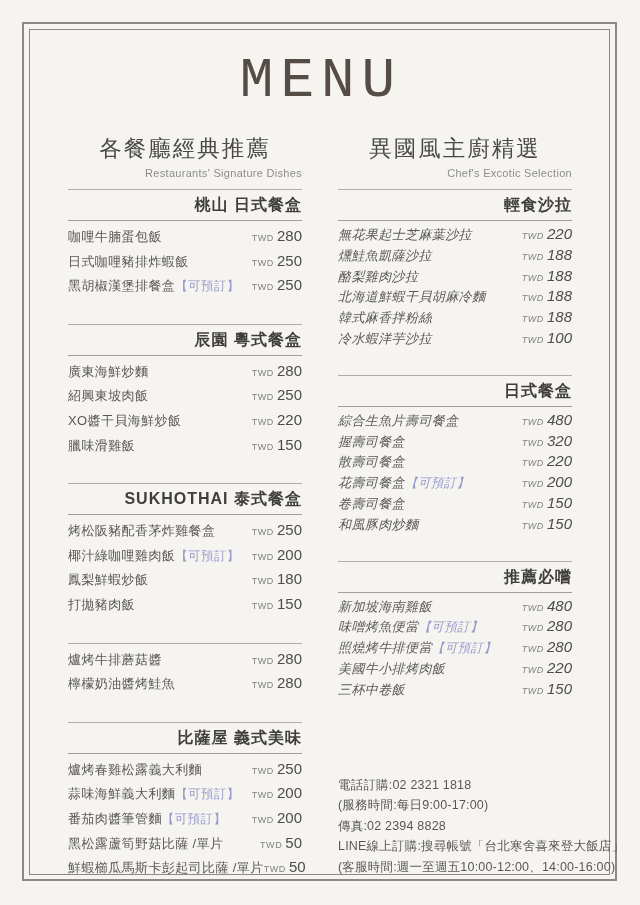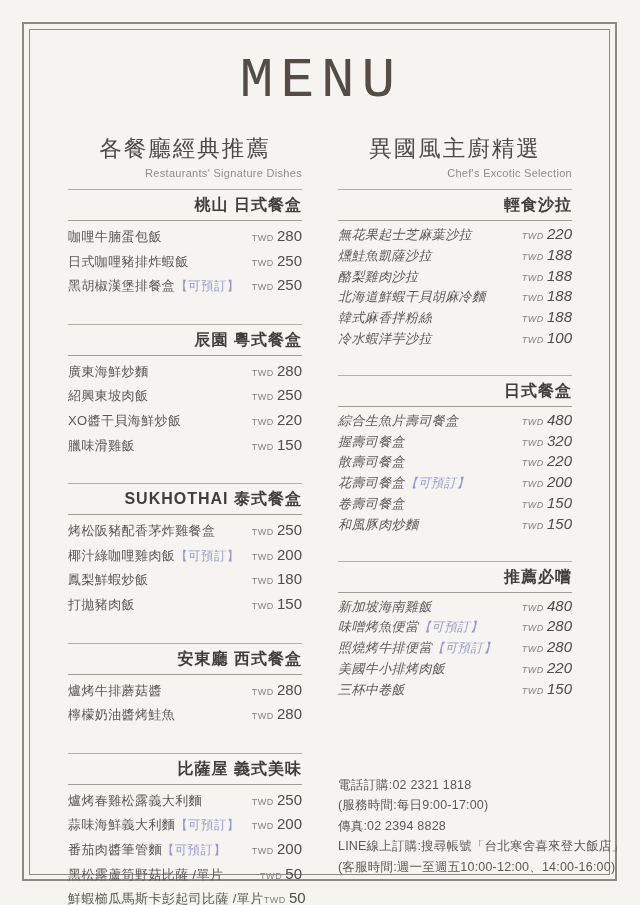--- a/index.html
+++ b/index.html
@@ -158,21 +158,20 @@
     <div class="item-name"><span class="nm">打拋豬肉飯</span></div>
     <div class="price">
                   <span class="currency">TWD</span>
                   <span class="amount">150</span>
                 </div>
   </div>
 </div>
   </div>
 
   <div class="section">
-    <div class="section-title">安東廳 西式餐盒</div>
     <div class="section-items">
   <div class="menu-item">
     <div class="item-name"><span class="nm">爐烤牛排蘑菇醬</span></div>
     <div class="price">
                   <span class="currency">TWD</span>
                   <span class="amount">280</span>
                 </div>
   </div>
 
   <div class="menu-item">

